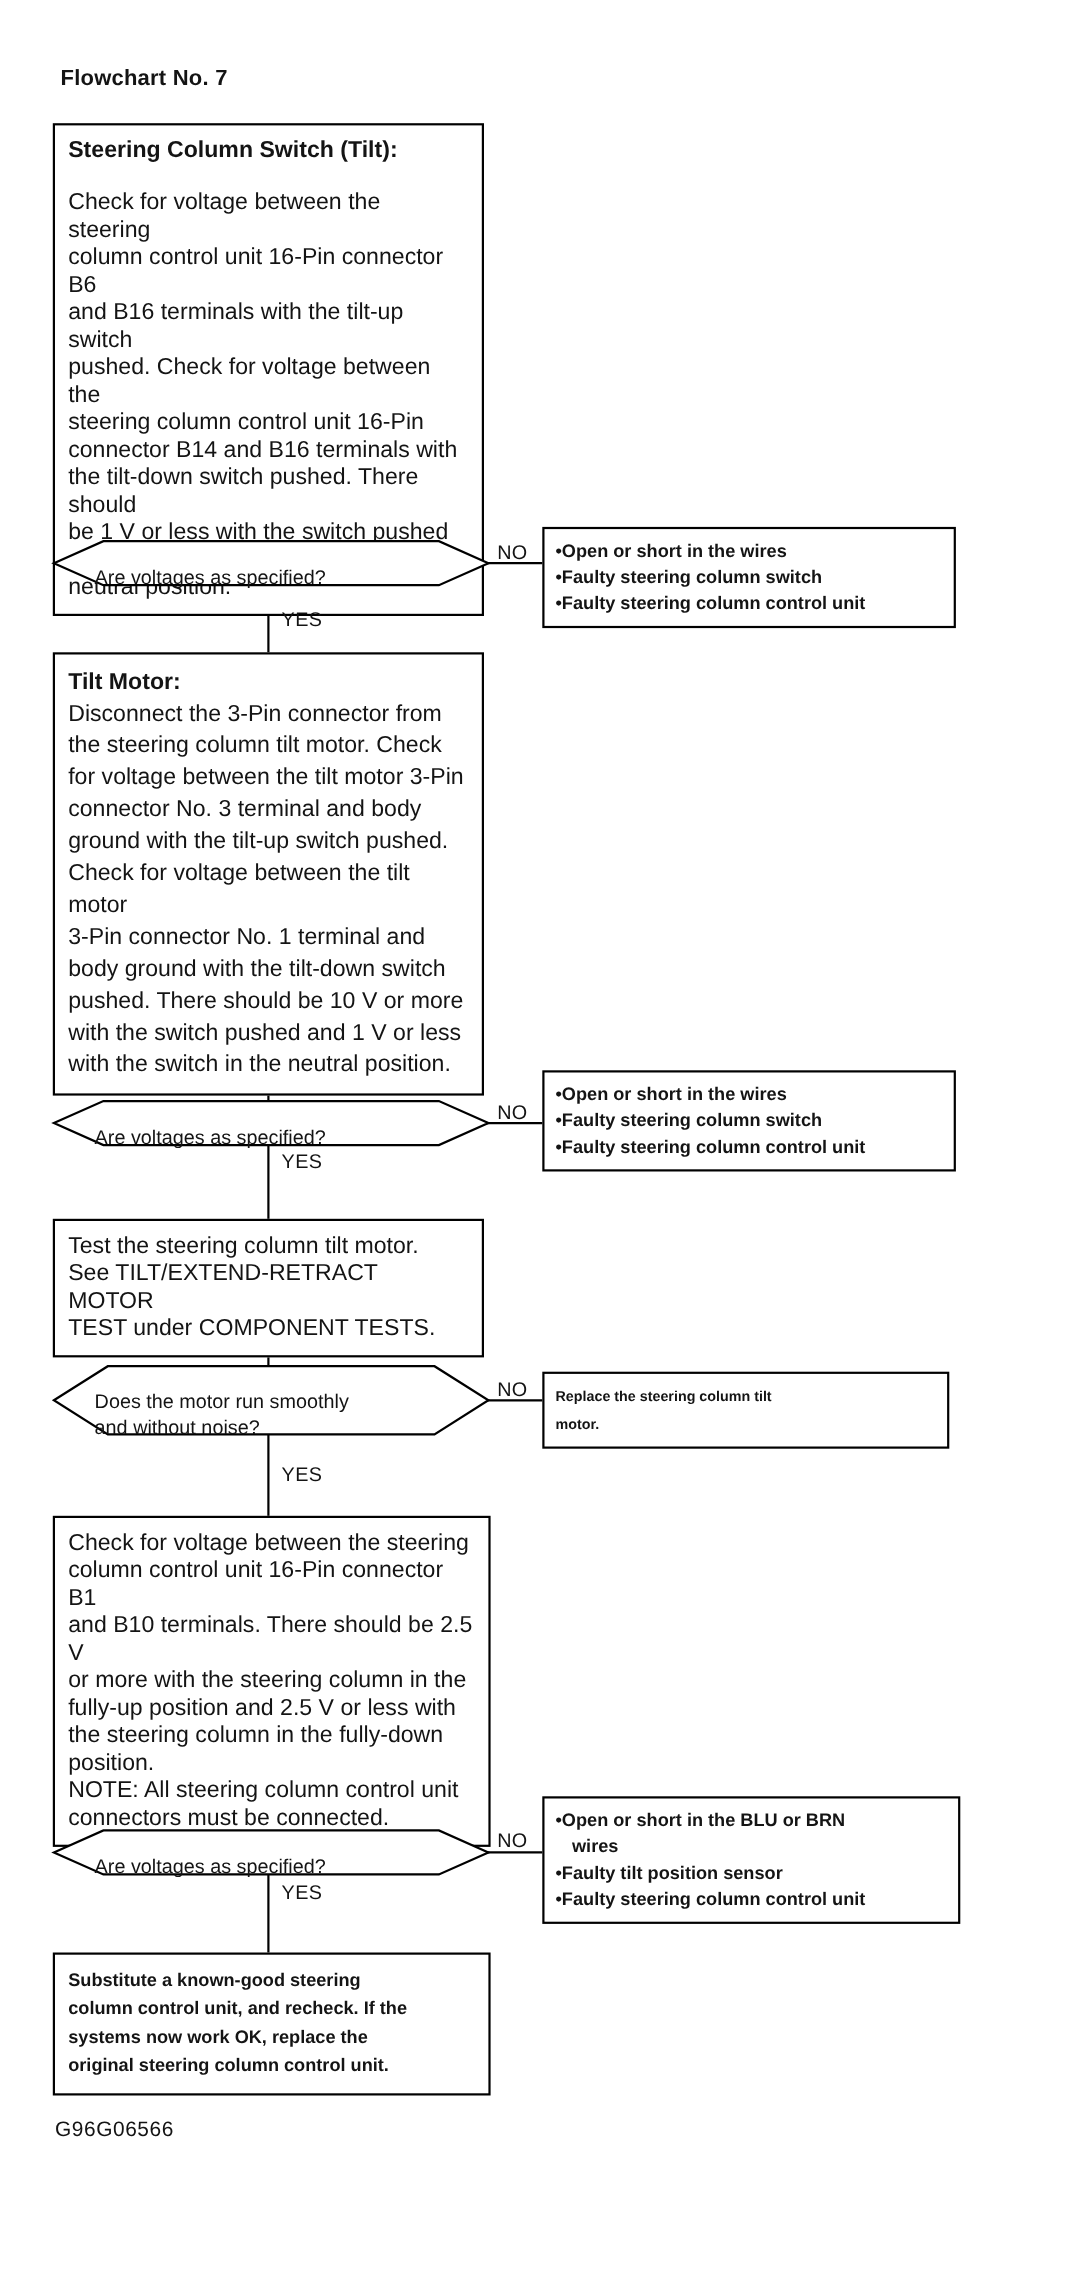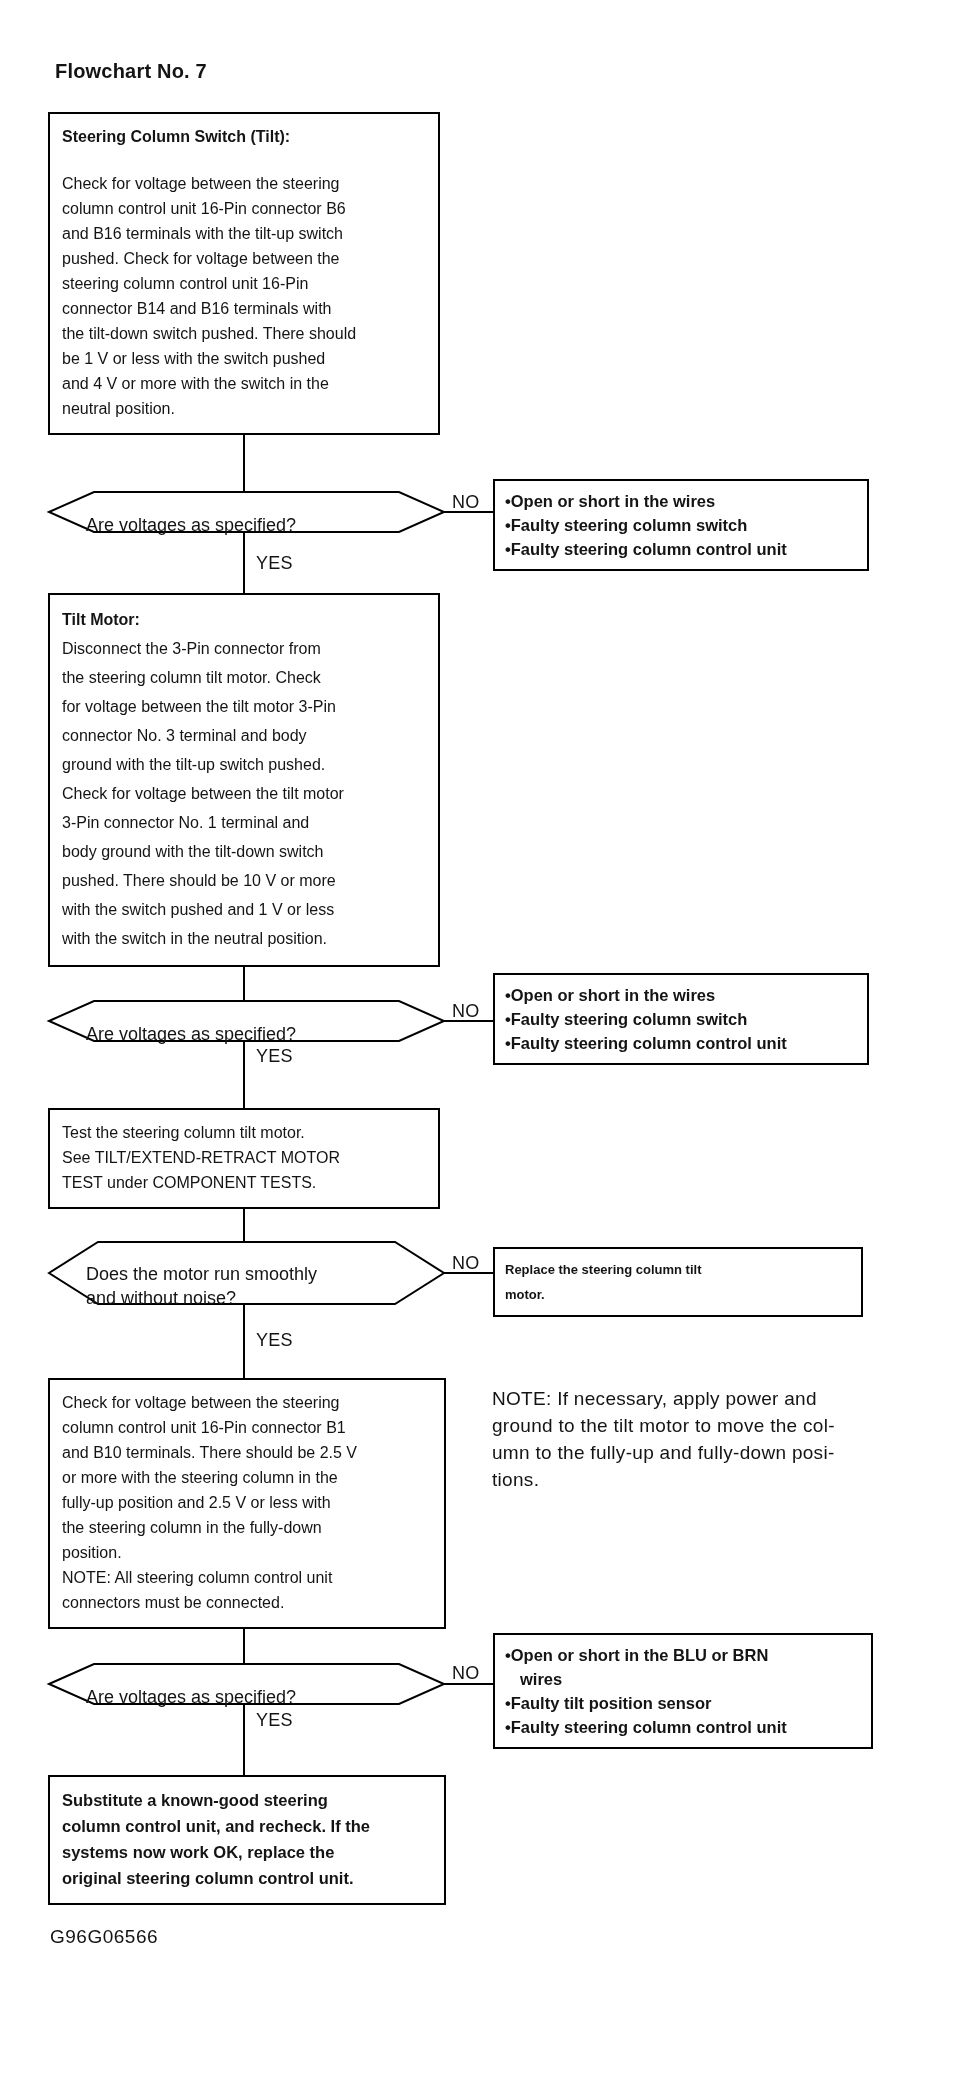--- a/index.html
+++ b/index.html
@@ -15,21 +15,21 @@
   .abs { position: absolute; box-sizing: border-box; }
   .title {
     font-size: 20px;
     font-weight: bold;
     letter-spacing: 0.2px;
   }
   .pbox {
     border: 2px solid #000;
     background: #fff;
     padding: 10px 12px 12px 12px;
-    font-size: 16px;
+    font-size: 21px;
     line-height: 25px;
   }
   .pbox .heading { font-weight: bold; }
   .heading-gap { margin-bottom: 22px; }
   .body { white-space: pre-line; }
   .bold { font-weight: bold; }
   .lh29 { line-height: 29px; }
   .decision { }
   .decision svg.hex {
     position: absolute; left: 0; top: 0;
@@ -179,24 +179,20 @@
 column control unit 16-Pin connector B1
 and B10 terminals. There should be 2.5 V
 or more with the steering column in the
 fully-up position and 2.5 V or less with
 the steering column in the fully-down
 position.
 NOTE: All steering column control unit
 connectors must be connected.</div>
   </div>
 
-  <div class="abs note" style="left:492px; top:1385px; width:436px;">NOTE: If necessary, apply power and
-ground to the tilt motor to move the col-
-umn to the fully-up and fully-down posi-
-tions.</div>
 
   <div class="abs decision" style="left:48px; top:1663px; width:397px; height:42px;">
     <svg class="hex" viewBox="0 0 397 42" preserveAspectRatio="none">
       <polygon points="1,21 46,1 351,1 396,21 351,41 46,41"></polygon>
     </svg>
     <span class="decision-text">Are voltages as specified?</span>
   </div>
   <div class="abs branch-label" style="left:452px; top:1663px;">NO</div>
   <div class="abs branch-label" style="left:256px; top:1710px;">YES</div>
 

